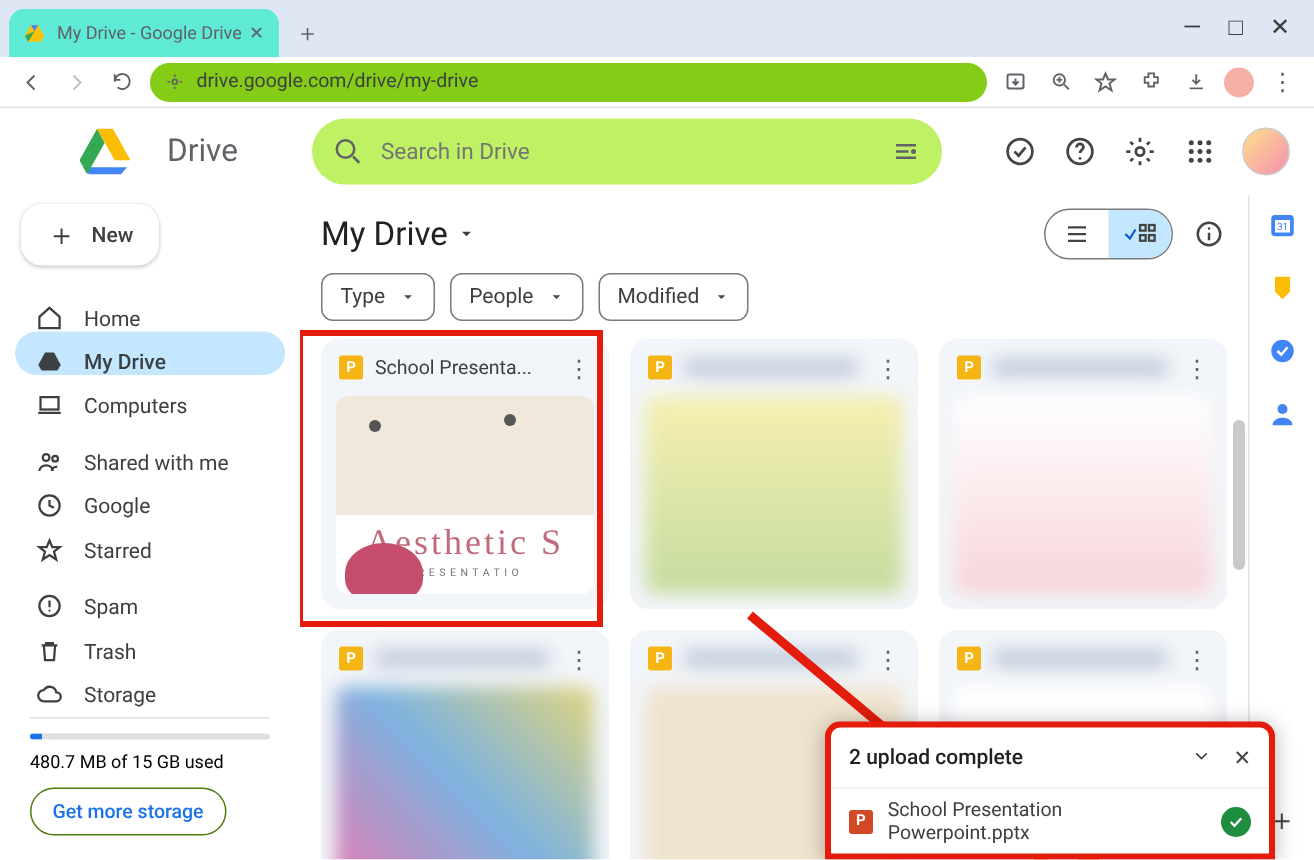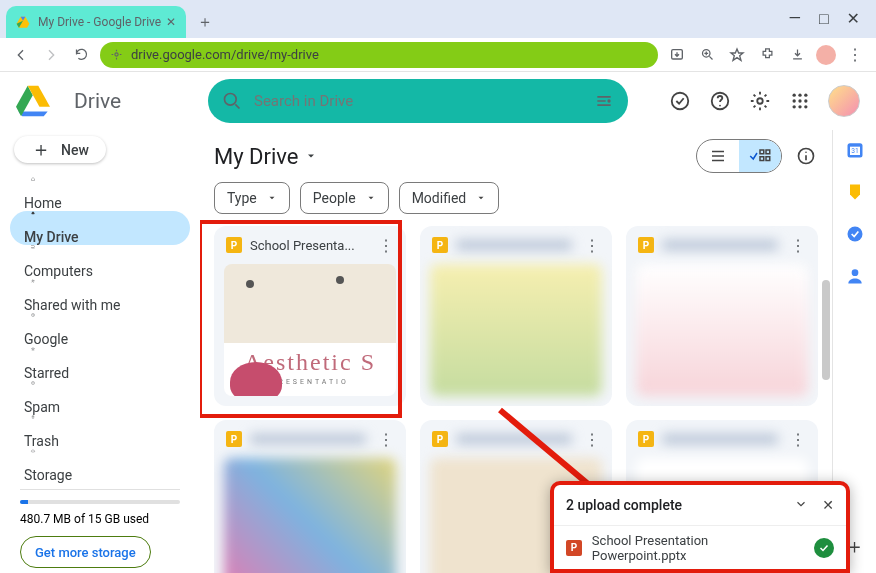--- a/index.html
+++ b/index.html
@@ -26,33 +26,33 @@
   .win-controls{margin-left:auto;display:flex;gap:18px;padding:0 16px 10px 0;color:#3c4043;}
   .chrome-bar{height:34px;background:#fff;border-bottom:1px solid var(--divider);display:flex;align-items:center;padding:0 10px;gap:8px;}
   .nav-ic{width:22px;height:22px;display:flex;align-items:center;justify-content:center;color:#5f6368;}
   .omnibox{flex:1;height:26px;background:#84cc16;border-radius:13px;display:flex;align-items:center;padding:0 10px;font-size:13px;color:#3c4043;}
   .omnibox .lock{margin-right:8px;color:#5f6368;}
   .bar-ic{width:22px;height:22px;display:flex;align-items:center;justify-content:center;color:#5f6368;}
   .avatar-sm{width:20px;height:20px;border-radius:50%;background:#f4b0a7;}
 
   
   .drive-hdr{height:58px;display:flex;align-items:center;padding:0 16px;gap:12px;border-bottom:1px solid transparent;}
-  .drive-logo{display:flex;align-items:center;gap:24px;width:180px;}
+  .drive-logo{display:flex;align-items:center;gap:24px;width:180px;justify-content:center;}
   .drive-logo span{font-size:21px;color:#5f6368;}
-  .search{flex:1;max-width:420px;height:44px;background:#14b8a6;border-radius:22px;display:flex;align-items:center;padding:0 14px;color:#5f6368;}
+  .search{flex:1;max-width:420px;height:44px;background:#bef264;border-radius:22px;display:flex;align-items:center;padding:0 14px;color:#5f6368;}
   .search input{border:none;background:none;flex:1;font-size:15px;color:#3c4043;outline:none;}
   .hdr-right{margin-left:auto;display:flex;align-items:center;gap:16px;color:#444;}
   .hdr-ic{width:24px;height:24px;display:flex;align-items:center;justify-content:center;}
   .avatar-lg{width:32px;height:32px;border-radius:50%;background:linear-gradient(135deg,#ffe08a,#f48fb1);border:1px solid #ccc;}
 
   
   .body-row{display:flex;height:calc(573px - 38px - 34px - 58px);}
   .sidebar{width:200px;padding:6px 10px 10px 10px;display:flex;flex-direction:column;}
   .new-btn{width:92px;height:48px;border-radius:14px;background:#fff;box-shadow:0 1px 3px rgba(0,0,0,.25);display:flex;align-items:center;justify-content:center;gap:10px;font-size:14px;font-weight:500;color:#3c4043;margin:0 0 14px 4px;}
-  .nav-item{height:34px;border-radius:17px;display:flex;align-items:flex-start;gap:14px;padding:0 14px;font-size:14px;color:#3c4043;cursor:pointer;flex-direction:column;}
+  .nav-item{height:34px;border-radius:17px;display:flex;align-items:flex-end;gap:14px;padding:0 14px;font-size:14px;color:#3c4043;cursor:pointer;}
   .nav-item.sel{background:var(--blue-light);font-weight:500;}
   .nav-sep{height:10px;}
   .storage-sec{margin-top:auto;padding:0 10px 6px 10px;}
   .storage-line{height:1px;background:#e0e0e0;margin:6px 0 10px;}
   .storage-bar{height:4px;background:#e0e0e0;border-radius:2px;margin-bottom:8px;overflow:hidden;}
   .storage-bar>div{height:100%;width:5%;background:var(--blue);}
   .storage-txt{font-size:12px;color:#000000;margin-bottom:10px;}
   .storage-btn{border:1px solid #4d7c0f;color:var(--blue);border-radius:18px;height:32px;display:flex;align-items:center;justify-content:center;font-size:13px;font-weight:500;padding:0 14px;width:fit-content;}
   
   .content{flex:1;display:flex;}

